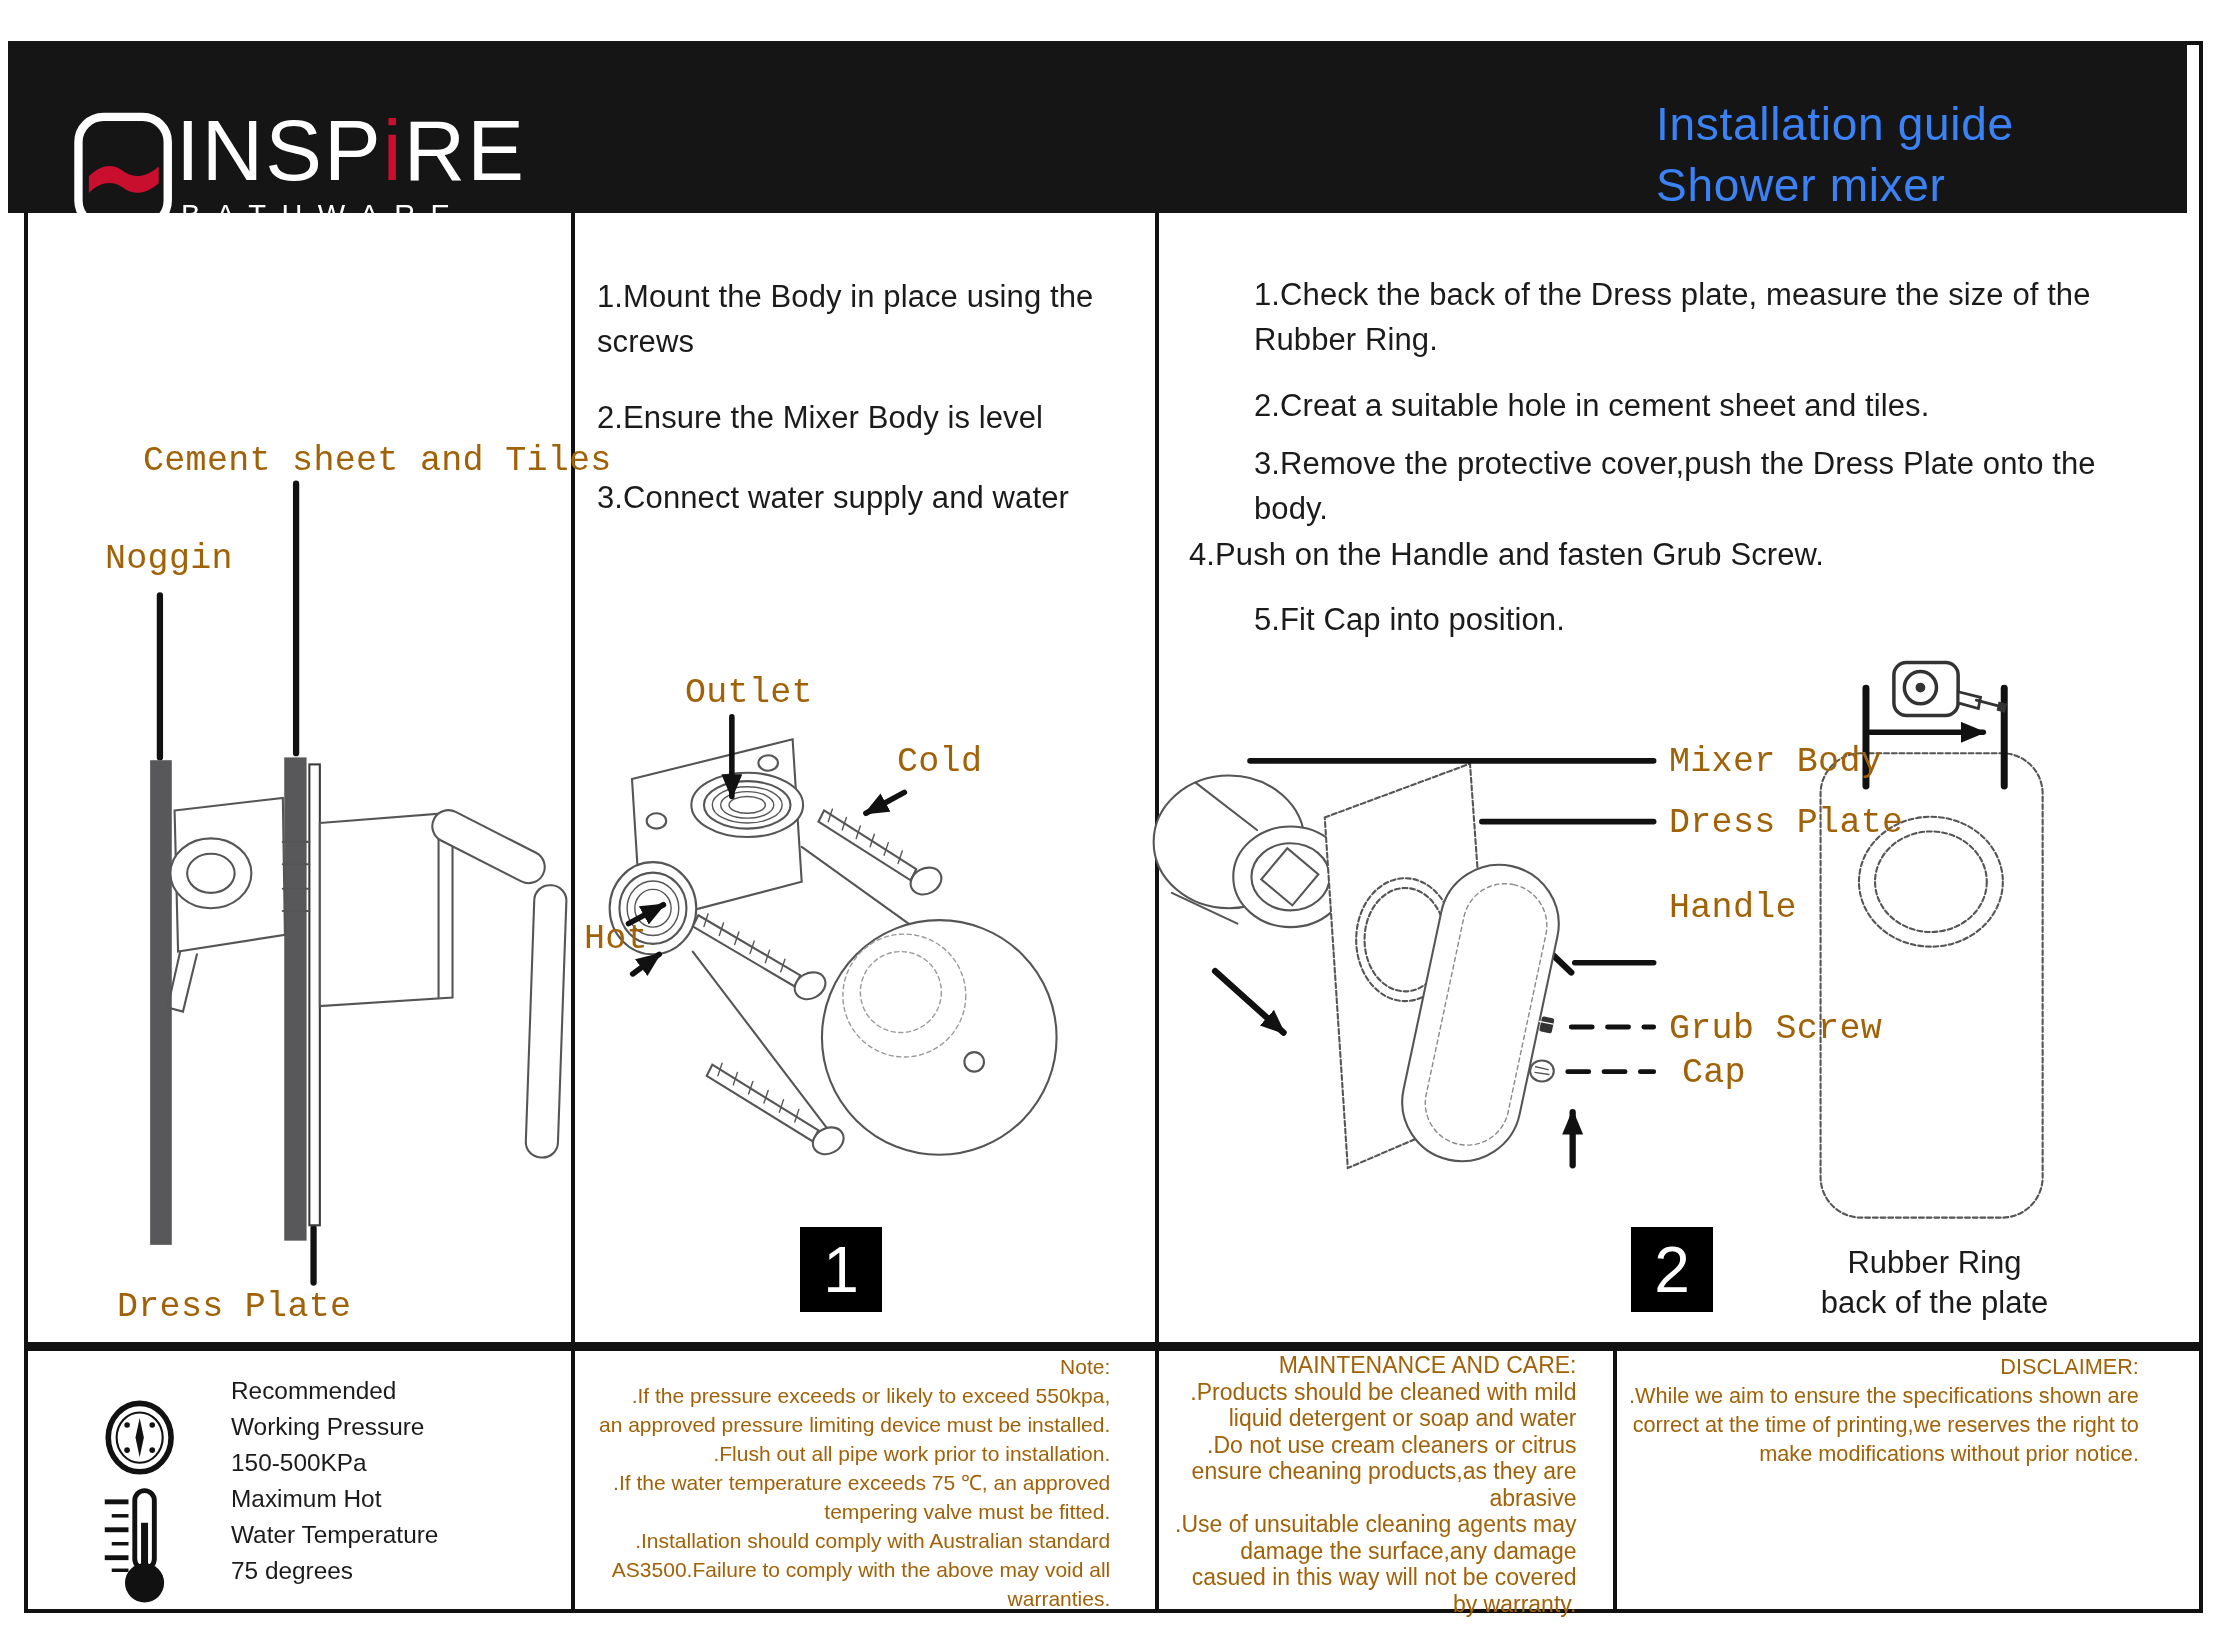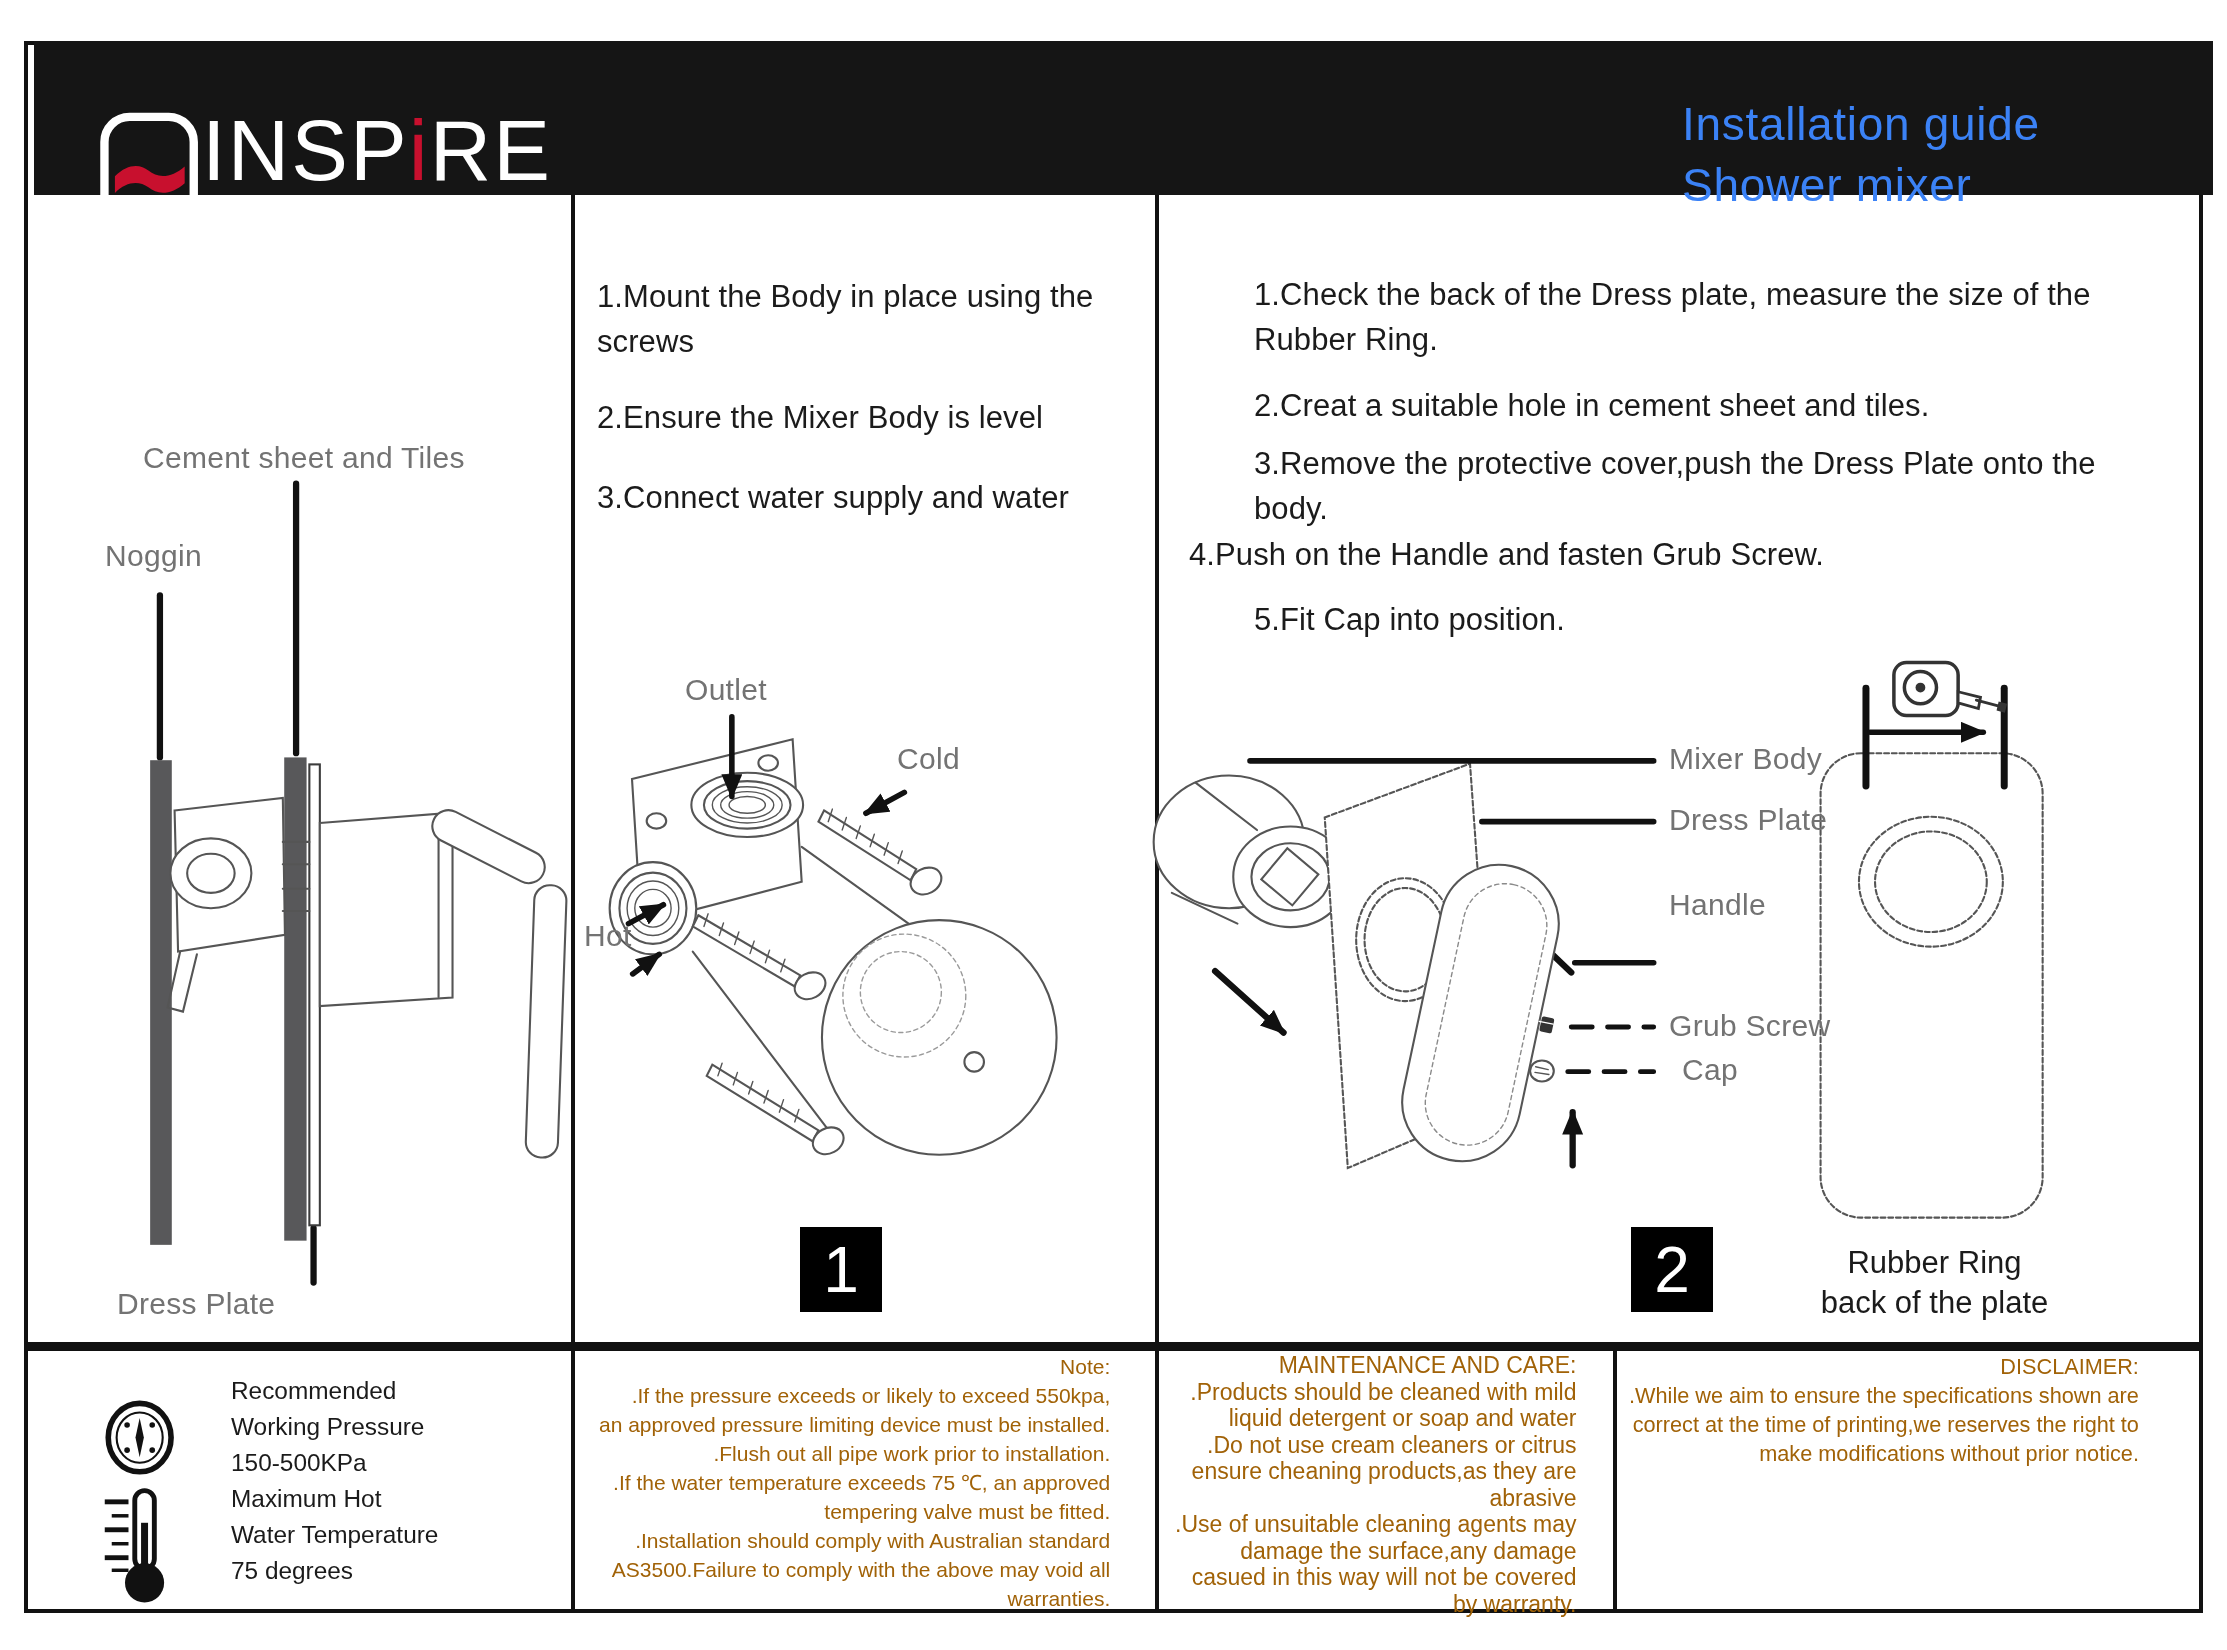--- a/index.html
+++ b/index.html
@@ -7,30 +7,30 @@
   body {
     width:2227px; height:1651px; position:relative;
     font-family:"Liberation Sans", sans-serif; color:#1b1b1b; overflow:hidden;
   }
   .abs { position:absolute; }
   
   #frame { left:24.4px; top:41px; width:2179px; height:1572px; border:4.9px solid #111; }
   .vline { background:#111; width:4.2px; }
   .hline { background:#111; height:9px; }
   
-  #header { left:34px; top:41px; width:2179px; height:154px; background:#151515; }
+  #header { left:8px; top:41px; width:2179px; height:172px; background:#151515; }
   #logo-mark { left:64px; top:71px; }
   #logo-text { left:168px; top:67px; color:#fff; font-size:85px; letter-spacing:2.1px; font-weight:400; line-height:1; }
   #logo-text .red-i { color:#c8102e; }
   #logo-sub { left:173px; top:158px; color:#fff; font-size:29px; letter-spacing:15.4px; font-weight:400; }
   .title-line { left:1648px; color:#3b82f6; font-size:46px; font-weight:400; letter-spacing:0.7px; }
   #title1 { top:56px; }
   #title2 { top:117px; }
   
-  .lbl { font-size:30px; color:#737373; letter-spacing:0.3px; white-space:nowrap; }
+  .lbl { font-size:35px; color:#a16207; letter-spacing:0.3px; white-space:nowrap;font-family:Liberation Mono, monospace; }
   .step { font-size:31px; color:#1b1b1b; line-height:45px; letter-spacing:0.1px; white-space:nowrap; }
   .foot { font-size:23px; line-height:29px; color:#a16207; white-space:nowrap;text-align:right; }
   .badge { width:82px; height:85px; background:#000; color:#fff; font-size:64px;
            display:flex; align-items:center; justify-content:center; font-weight:400; }
   svg.layer { left:0; top:0; width:2227px; height:1651px; pointer-events:none; }
   .caption { font-size:31px; color:#1b1b1b; text-align:center; white-space:nowrap; }
 </style>
 </head>
 <body>
 

